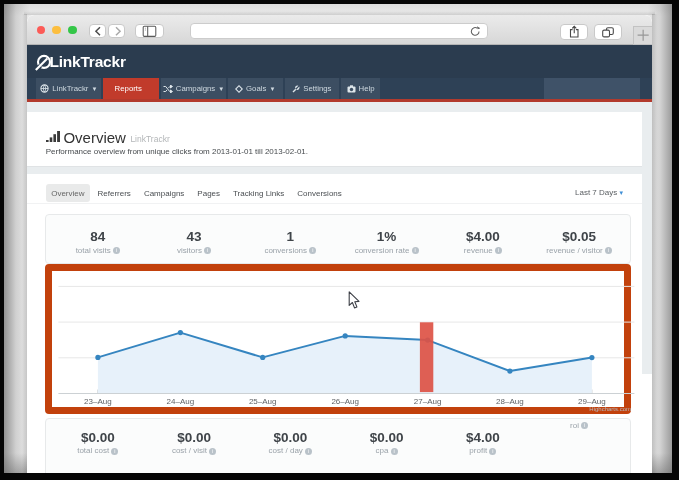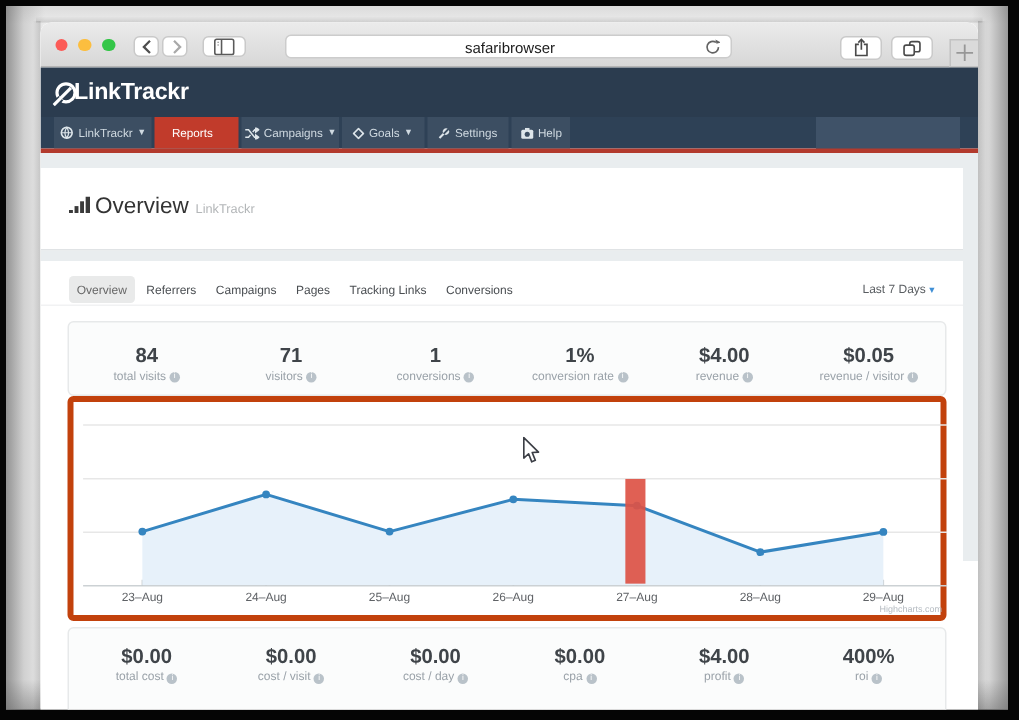--- a/index.html
+++ b/index.html
@@ -36,21 +36,21 @@
 #tab-active{background:#e9eaea;border-radius:3px;color:#666;}
 #lastdays{position:absolute;right:19px;top:14.5px;font-size:8px;color:#5a5e62;}
 .statpanel{position:absolute;left:17.2px;width:586.4px;background:#fbfcfc;border:1px solid #e7e9ea;border-radius:4px;box-sizing:border-box;display:flex;padding:0 2.7px 0 4.1px;}
 #stats-top{top:40.5px;height:49.6px;}
 #stats-bottom{top:244.5px;height:60px;border-radius:4px;}
 #stats-bottom .sval{margin-top:10.5px;}
 .scol{flex:1;text-align:center;position:relative;}
 .sval{font-size:13.5px;font-weight:bold;color:#3f4449;margin-top:14px;}
 .slab{font-size:8px;color:#9aa2a9;margin-top:1.5px;}
 .info{display:inline-block;width:7px;height:7px;border-radius:50%;background:#b9c2c9;color:#fff;font-size:5.5px;line-height:7px;text-align:center;vertical-align:0.5px;font-style:normal;}
-#chartpanel{position:absolute;left:17.2px;top:90.1px;width:586.4px;height:150.3px;background:#fff;border:4px solid #c2410c;border-radius:4px;box-sizing:border-box;}
+#chartpanel{position:absolute;left:17.2px;top:90.1px;width:586.4px;height:150.3px;background:#fff;border:7px solid #c2410c;border-radius:4px;box-sizing:border-box;}
 #gobala{position:absolute;right:12.1px;top:0;height:21px;background:#3f5268;color:#e2e8ed;font-size:8px;display:flex;align-items:center;padding:14px 8px;}
 </style>
 </head>
 <body>
 <div id="desktop"></div>
 <div style="position:absolute;left:22.4px;top:14px;width:5px;height:458.5px;background:linear-gradient(270deg,rgba(0,0,0,0.14),rgba(0,0,0,0));"></div>
 <div style="position:absolute;left:652.4px;top:14px;width:7px;height:458.5px;background:linear-gradient(90deg,rgba(0,0,0,0.16),rgba(0,0,0,0.02) 70%,rgba(0,0,0,0));"></div>
 <div style="position:absolute;left:24px;top:10.5px;width:631px;height:4.5px;background:linear-gradient(0deg,rgba(0,0,0,0.12),rgba(0,0,0,0));"></div>
 <div id="window">
   <div id="toolbar">
@@ -69,21 +69,20 @@
       </div>
     <div class="tbtn" id="sidebtn">
         <svg width="26.8" height="12.5" viewBox="0 0 26.8 12.5" style="display:block">
           <rect x="7.2" y="1.2" width="12.6" height="10.2" rx="1.2" fill="none" stroke="#5a5a5a" stroke-width="1.05"></rect>
           <line x1="11.7" y1="1.2" x2="11.7" y2="11.4" stroke="#5a5a5a" stroke-width="1.05"></line>
           <line x1="8.9" y1="3.2" x2="10" y2="3.2" stroke="#8a8a8a" stroke-width="0.7"></line>
           <line x1="8.9" y1="5" x2="10" y2="5" stroke="#8a8a8a" stroke-width="0.7"></line>
         </svg>
       </div>
     <div id="urlbar">
-        <div id="urltext">safaribrowser</div>
       <svg width="10" height="11" viewBox="0 0 12 13" style="position:absolute;right:7px;top:2.5px">
           <path d="M8.8 2.6 a4.6 4.6 0 1 0 2 3.8" fill="none" stroke="#636363" stroke-width="1.3"></path>
           <path d="M8.3 0.2 l0.9 3.5 3.4 -1z" fill="#636363"></path>
         </svg>
     </div>
     <div class="tbtn" id="share">
         <svg width="26.2" height="14.5" viewBox="0 0 26.2 14.5" style="display:block">
           <path d="M11.6 4.6 h-2.1 v7.4 h7.5 v-7.4 h-2.1" fill="none" stroke="#4a4a4a" stroke-width="1.1"></path>
           <line x1="13.25" y1="1.6" x2="13.25" y2="8.2" stroke="#4a4a4a" stroke-width="1.1"></line>
           <path d="M11.2 3.4 13.25 1.3 15.3 3.4" fill="none" stroke="#4a4a4a" stroke-width="1.1"></path>
@@ -155,39 +154,40 @@
   <div id="pagebody">
     <div id="card1">
       <svg width="15" height="11.5" viewBox="0 0 15 11.5" style="position:absolute;left:18.3px;top:19px">
           <rect x="0" y="9" width="2.6" height="2.5" fill="#3a3a3a"></rect>
           <rect x="3.7" y="6.4" width="2.6" height="5.1" fill="#3a3a3a"></rect>
           <rect x="7.4" y="3.2" width="2.6" height="8.3" fill="#3a3a3a"></rect>
           <rect x="11.1" y="0" width="2.9" height="11.5" fill="#3a3a3a"></rect>
         </svg>
       <div id="h-title">Overview</div>
       <div id="h-sub">LinkTrackr</div>
+      <div id="h-desc">Performance overview from unique clicks from 2013-01-01 till 2013-02-01.</div>
     </div>
     <div id="card2">
       <div id="tabs">
         <div class="tab" id="tab-active">Overview</div>
         <div class="tab">Referrers</div>
         <div class="tab">Campaigns</div>
         <div class="tab">Pages</div>
         <div class="tab">Tracking Links</div>
         <div class="tab">Conversions</div>
       </div>
       <div id="lastdays">Last 7 Days <span style="color:#3f8fd6;font-size:7px;">▾</span></div>
       <div style="position:absolute;left:0;top:29.5px;width:614.6px;height:1px;background:#f1f2f3;"></div>
       <div class="statpanel" id="stats-top">
         <div class="scol">
             <div class="sval">84</div>
             <div class="slab">total visits <i class="info">i</i></div>
           </div>
         <div class="scol">
-            <div class="sval">71</div>
+            <div class="sval">43</div>
             <div class="slab">visitors <i class="info">i</i></div>
           </div>
         <div class="scol">
             <div class="sval">1</div>
             <div class="slab">conversions <i class="info">i</i></div>
           </div>
         <div class="scol">
             <div class="sval">1%</div>
             <div class="slab">conversion rate <i class="info">i</i></div>
           </div>
@@ -254,21 +254,20 @@
           </div>
         <div class="scol">
             <div class="sval">$0.00</div>
             <div class="slab">cpa <i class="info">i</i></div>
           </div>
         <div class="scol">
             <div class="sval">$4.00</div>
             <div class="slab">profit <i class="info">i</i></div>
           </div>
         <div class="scol">
-            <div class="sval">400%</div>
             <div class="slab">roi <i class="info">i</i></div>
           </div>
       </div>
     </div>
   </div>
   <svg width="13" height="19" viewBox="0 0 13 19" style="position:absolute;left:320.5px;top:275.5px">
     <path d="M1.2 0.8 L1.2 14.4 L4.4 11.5 L6.5 16.9 L8.9 15.9 L6.8 10.7 L11 10.4 Z" fill="#fff" stroke="#3c3f46" stroke-width="1.1" stroke-linejoin="round"></path>
   </svg>
 </div>
 

